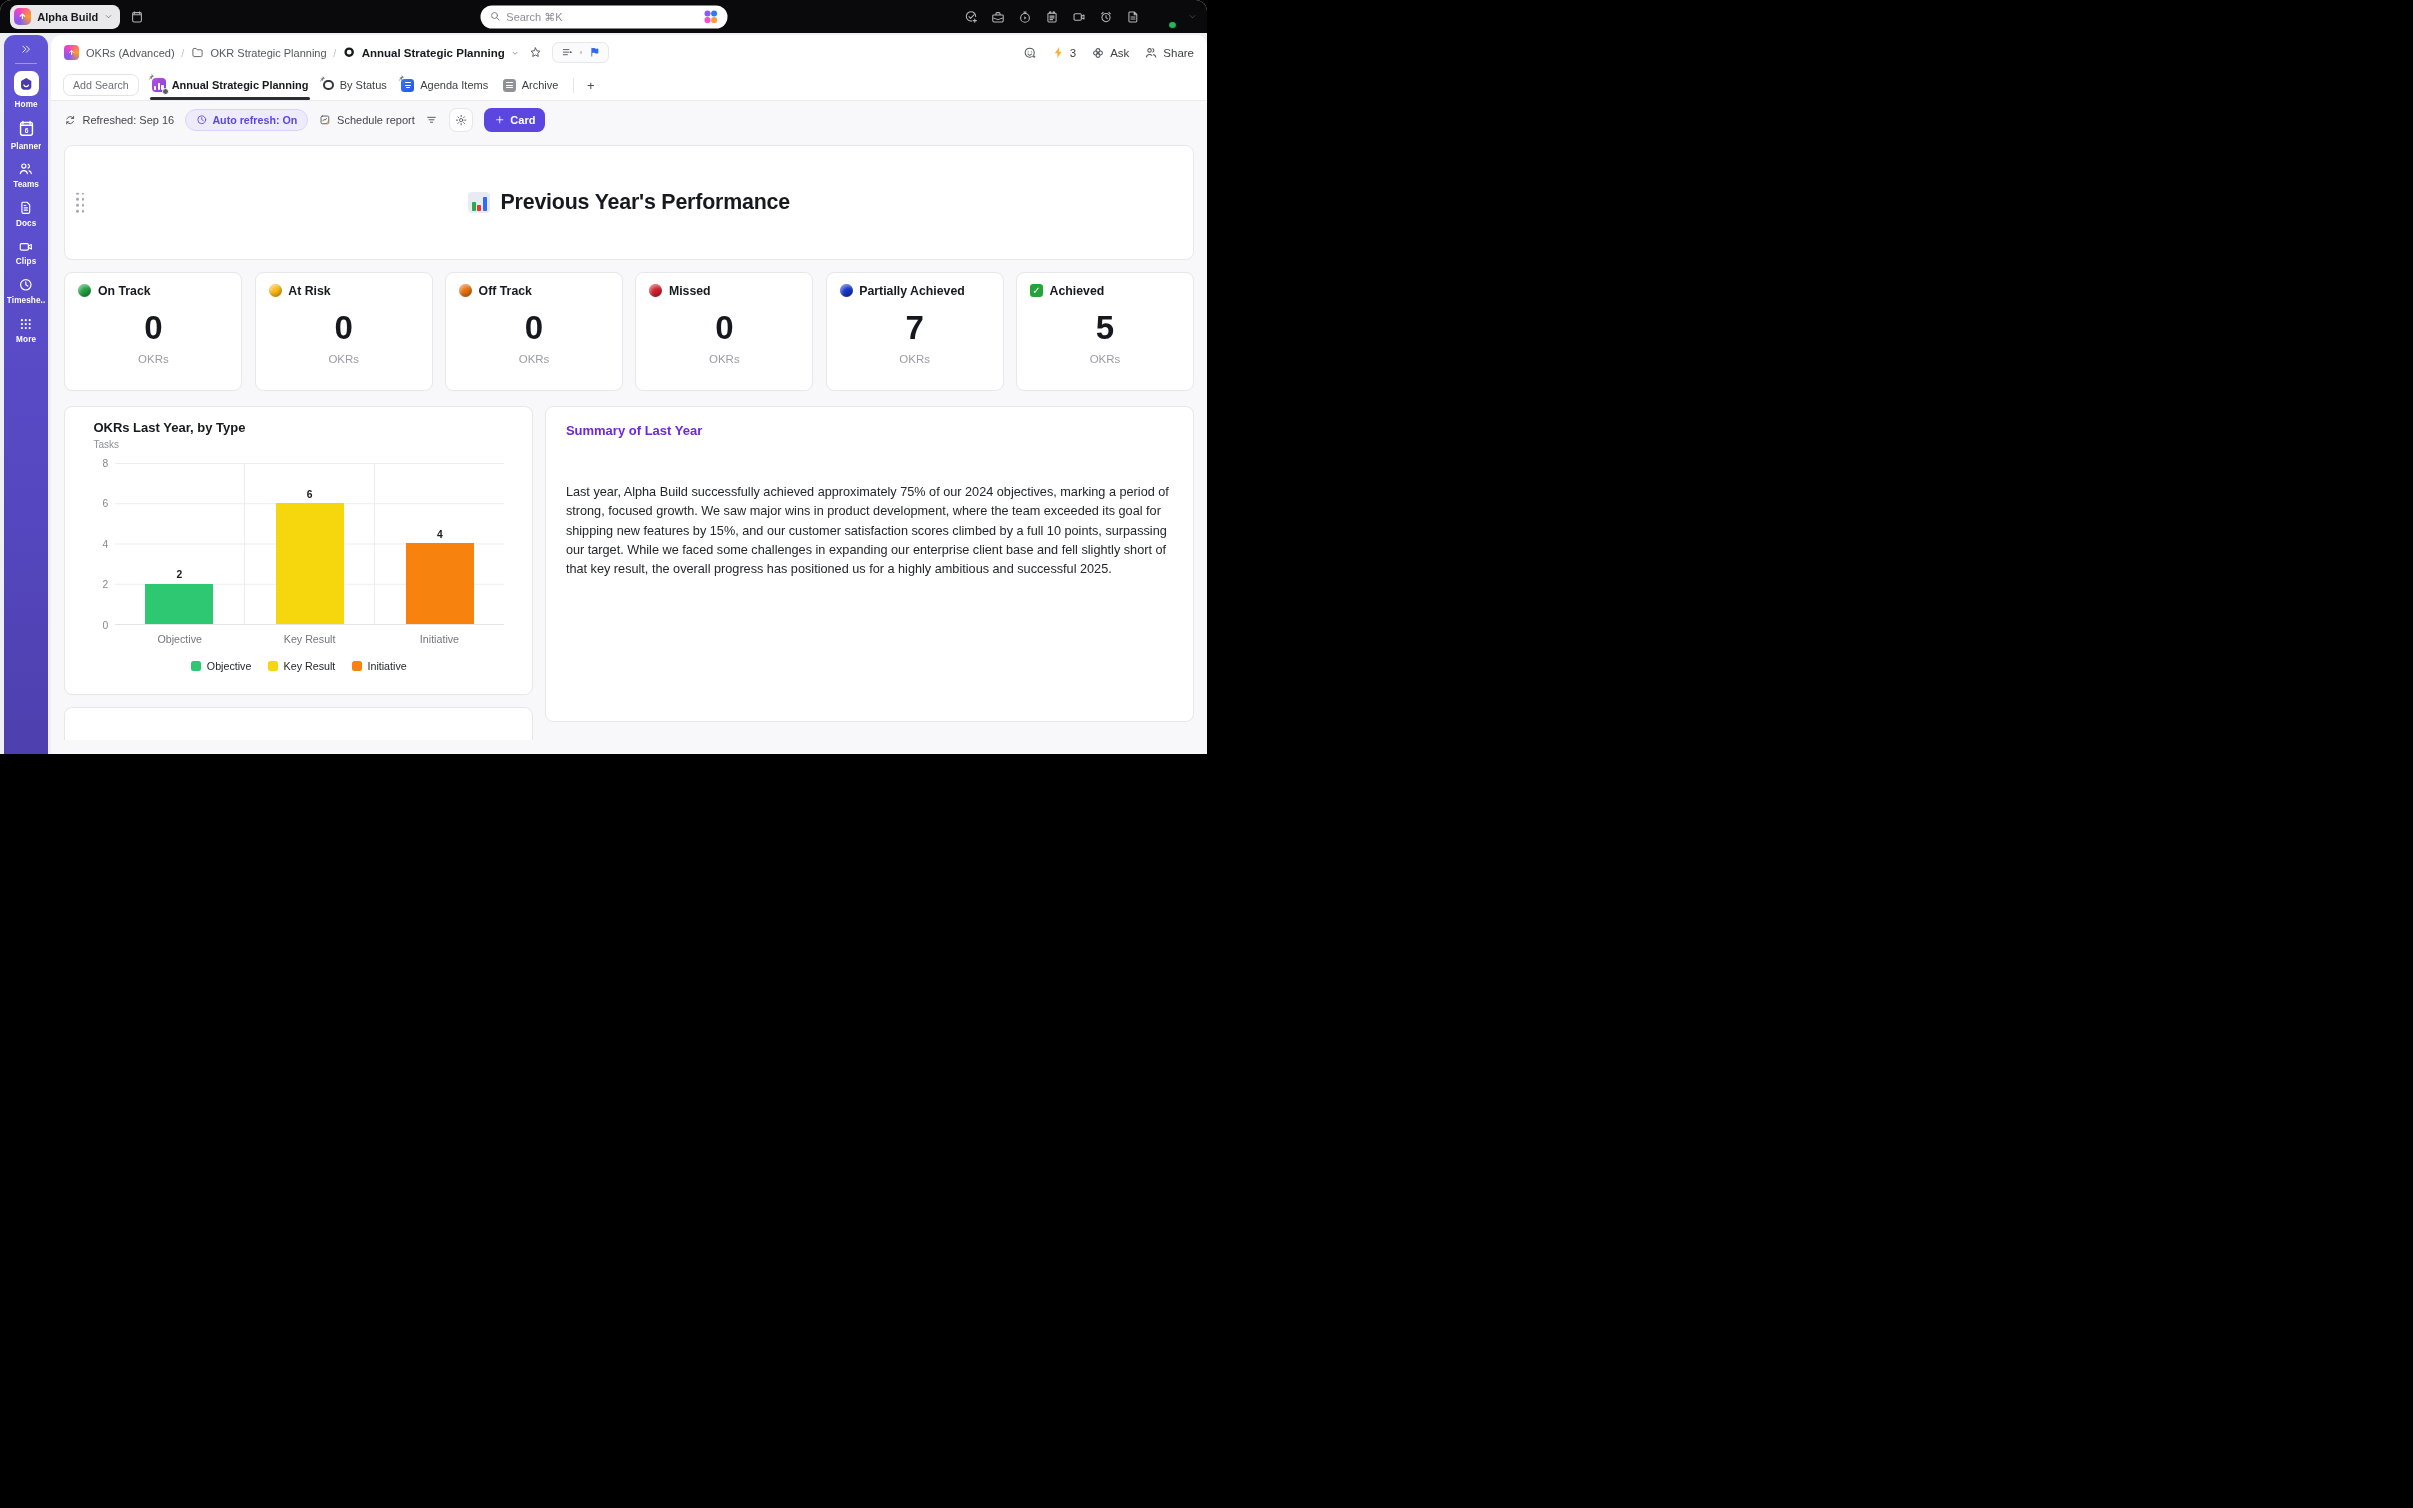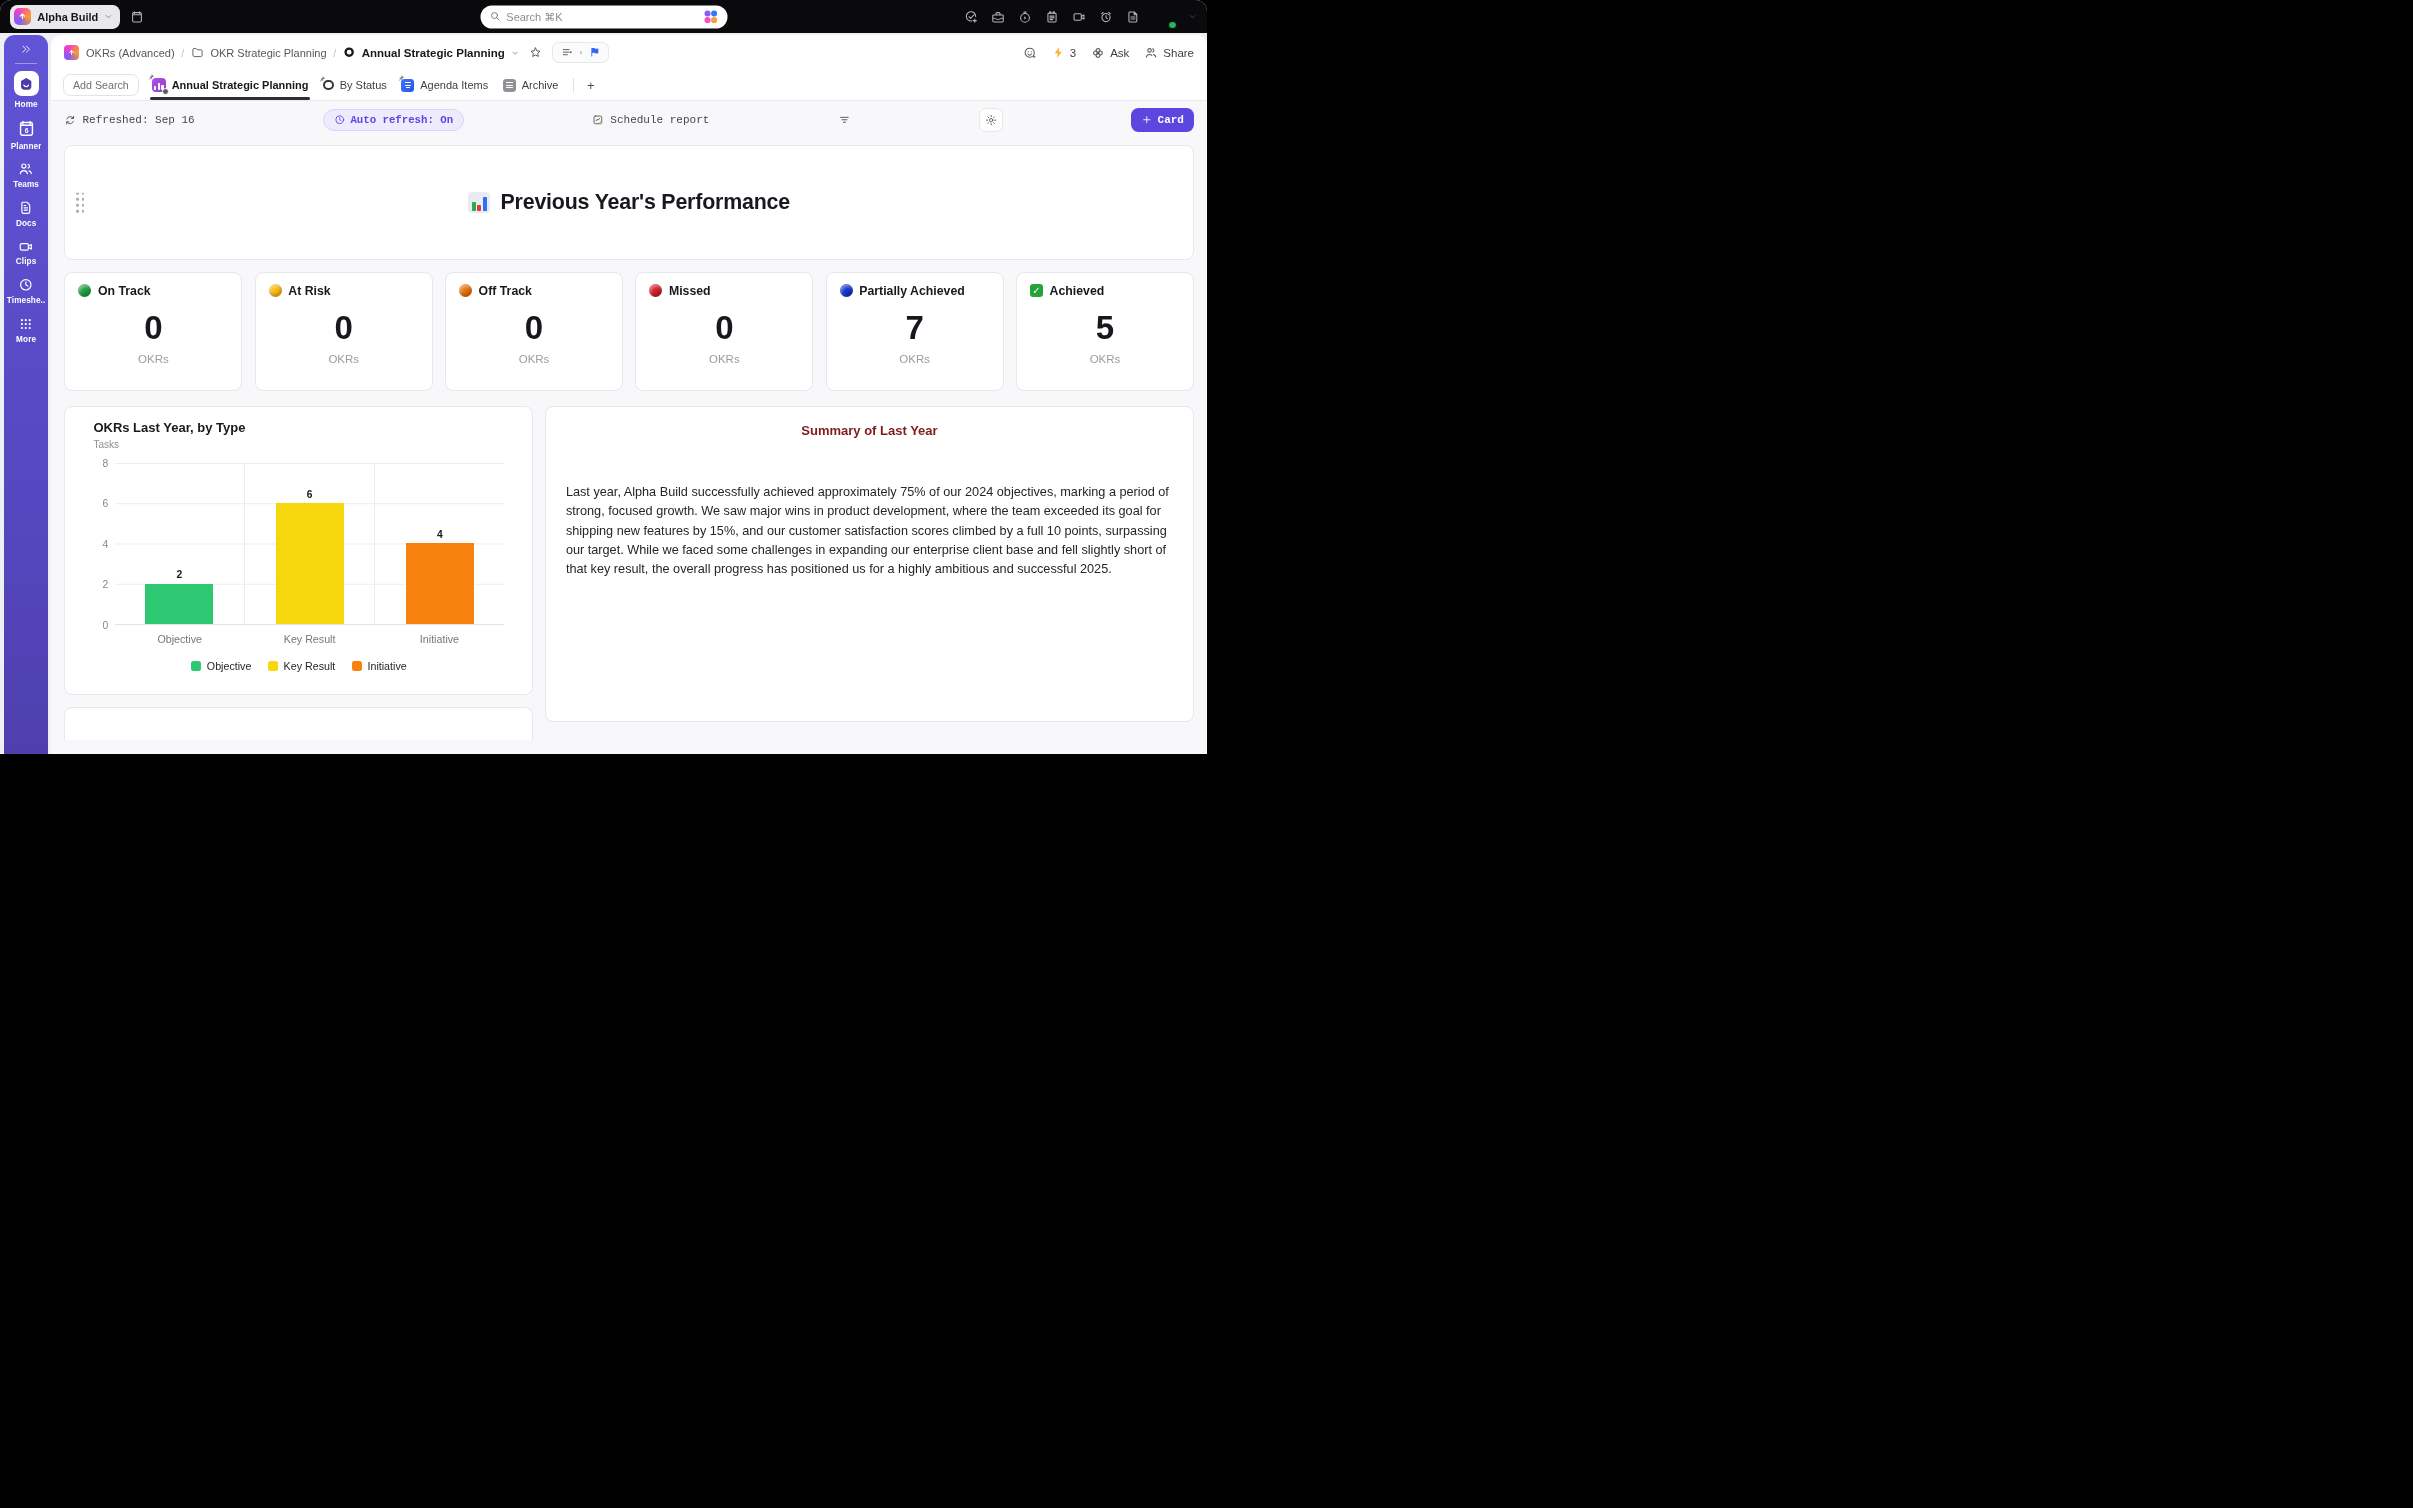--- a/index.html
+++ b/index.html
@@ -83,21 +83,21 @@
   .ti-ring{width:10.7px;height:10.7px;border-radius:50%;border:2.9px solid #34363c;}
   .ti-agenda{width:13px;height:13px;border-radius:3.3px;background:linear-gradient(135deg,#3f74f8,#2456e8);display:flex;flex-direction:column;justify-content:center;align-items:center;gap:1.6px;}
   .ti-agenda i{display:block;width:6.6px;height:1.2px;background:#fff;border-radius:0.8px;}
   .ti-archive{width:13px;height:13px;border-radius:3.3px;background:#8f9197;display:flex;flex-direction:column;justify-content:center;align-items:center;gap:1.6px;}
   .ti-archive i{display:block;width:7.4px;height:1.2px;background:#fff;border-radius:0.8px;}
   .tab-div{width:0.8px;height:15px;background:#e3e4e8;margin:0 1.6px;}
   .tab-plus{font-size:13px;color:#4a4c52;display:flex;cursor:pointer;}
 
   
   .dash{flex:1;background:#f8f8fa;padding:0 13px;overflow:hidden;min-height:0;}
-  .toolbar{margin-top:6.6px;height:25px;display:flex;justify-content:space-between;align-items:center;gap:10.7px;font-family:Liberation Mono, monospace;}
+  .toolbar{margin-top:6.6px;height:25px;display:flex;justify-content:flex-start;align-items:center;gap:10.7px;}
   .tbi{display:flex;align-items:center;gap:5.8px;font-size:11px;color:#44464d;cursor:pointer;white-space:nowrap;}
   .tbi .ti{font-size:12.3px;color:#55575e;display:flex;}
   .auto-pill{display:flex;align-items:center;gap:5px;height:22px;padding:0 10px;border-radius:11.5px;background:#eeebfd;border:0.8px solid #d9d3fa;color:#5b46e4;font-size:10.7px;font-weight:600;cursor:pointer;white-space:nowrap;}
   .auto-pill .ti{font-size:11.5px;color:#5b46e4;display:flex;}
   .filter-btn{font-size:13px;color:#55575e;display:flex;cursor:pointer;}
   .gear-btn{width:24px;height:24px;background:#fff;border:0.8px solid #e5e6ea;border-radius:7.4px;display:flex;align-items:center;justify-content:center;font-size:12.3px;color:#55575e;cursor:pointer;}
   .card-btn{height:24px;background:#5b47e0;border-radius:7.4px;color:#fff;display:flex;align-items:center;gap:5px;padding:0 10px;font-size:11px;font-weight:600;cursor:pointer;}
   .card-btn .ti{font-size:11.5px;display:flex;}
 
   .card{background:#fff;border:0.8px solid #e6e7eb;border-radius:8.2px;}
@@ -139,21 +139,21 @@
   .bar-label{font-size:10.3px;font-weight:700;color:#17181c;margin-bottom:3.3px;}
   .bar{width:68px;flex:none;}
   .x-labels{display:flex;margin-left:21.4px;margin-top:8.2px;}
   .x-labels span{flex:1;text-align:center;font-size:10.7px;color:#74767c;}
   .legend{margin-top:15px;display:flex;justify-content:center;gap:16.4px;align-items:center;}
   .legend-item{display:flex;align-items:center;gap:5.8px;font-size:10.7px;color:#26282d;}
   .legend-swatch{width:10px;height:10px;border-radius:2.5px;flex:none;}
   .partial-card{margin-top:12.3px;height:33px;border-radius:8.2px 8.2px 0 0;border-bottom:none;}
 
   .sum-card{flex:1;height:316px;padding:16.4px 20px;min-width:0;}
-  .sum-title{font-size:13px;font-weight:700;color:#7f1d1d;text-align:center;}
+  .sum-title{font-size:13px;font-weight:700;color:#6d28d9;}
   .sum-body{margin-top:45px;font-size:12.7px;line-height:19.3px;color:#24262b;max-width:649px;}
 
   
   .footer{height:35px;flex:none;background:#f1f1f4;border-top:0.8px solid #e8e8ec;display:flex;align-items:center;padding:0 10px;}
   .prio-btn{background:#fff;border:0.8px solid #e3e4e8;border-radius:7.4px;height:22px;display:flex;align-items:center;gap:5.8px;padding:0 8.2px;font-size:10.7px;color:#3e4046;cursor:pointer;box-shadow:0 0.8px 1.6px rgba(0,0,0,.04);}
   .prio-btn .ti{font-size:11.5px;color:#55575e;display:flex;}
 </style>
 </head>
 <body>
 

